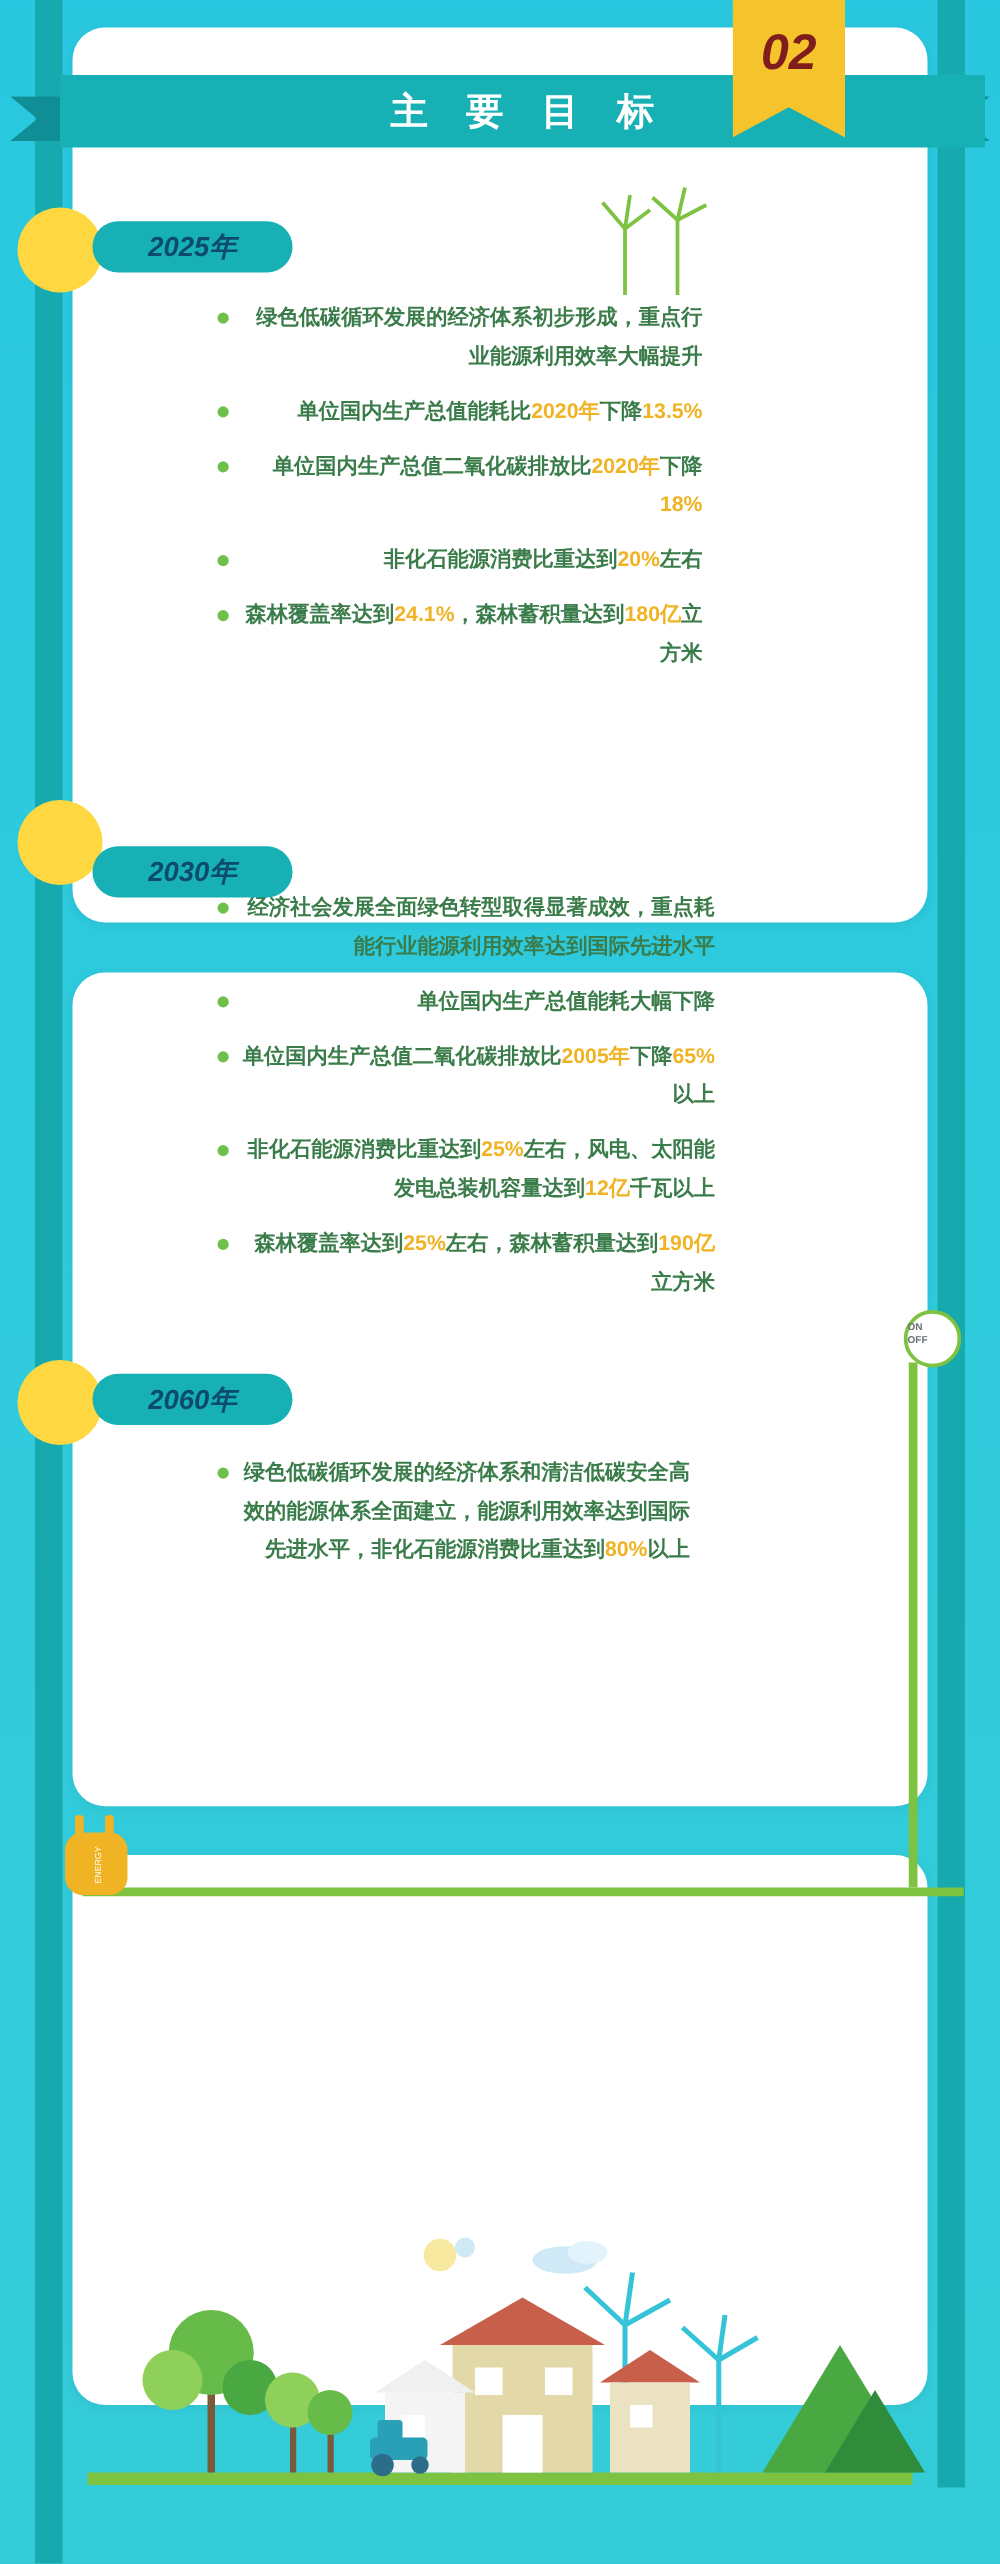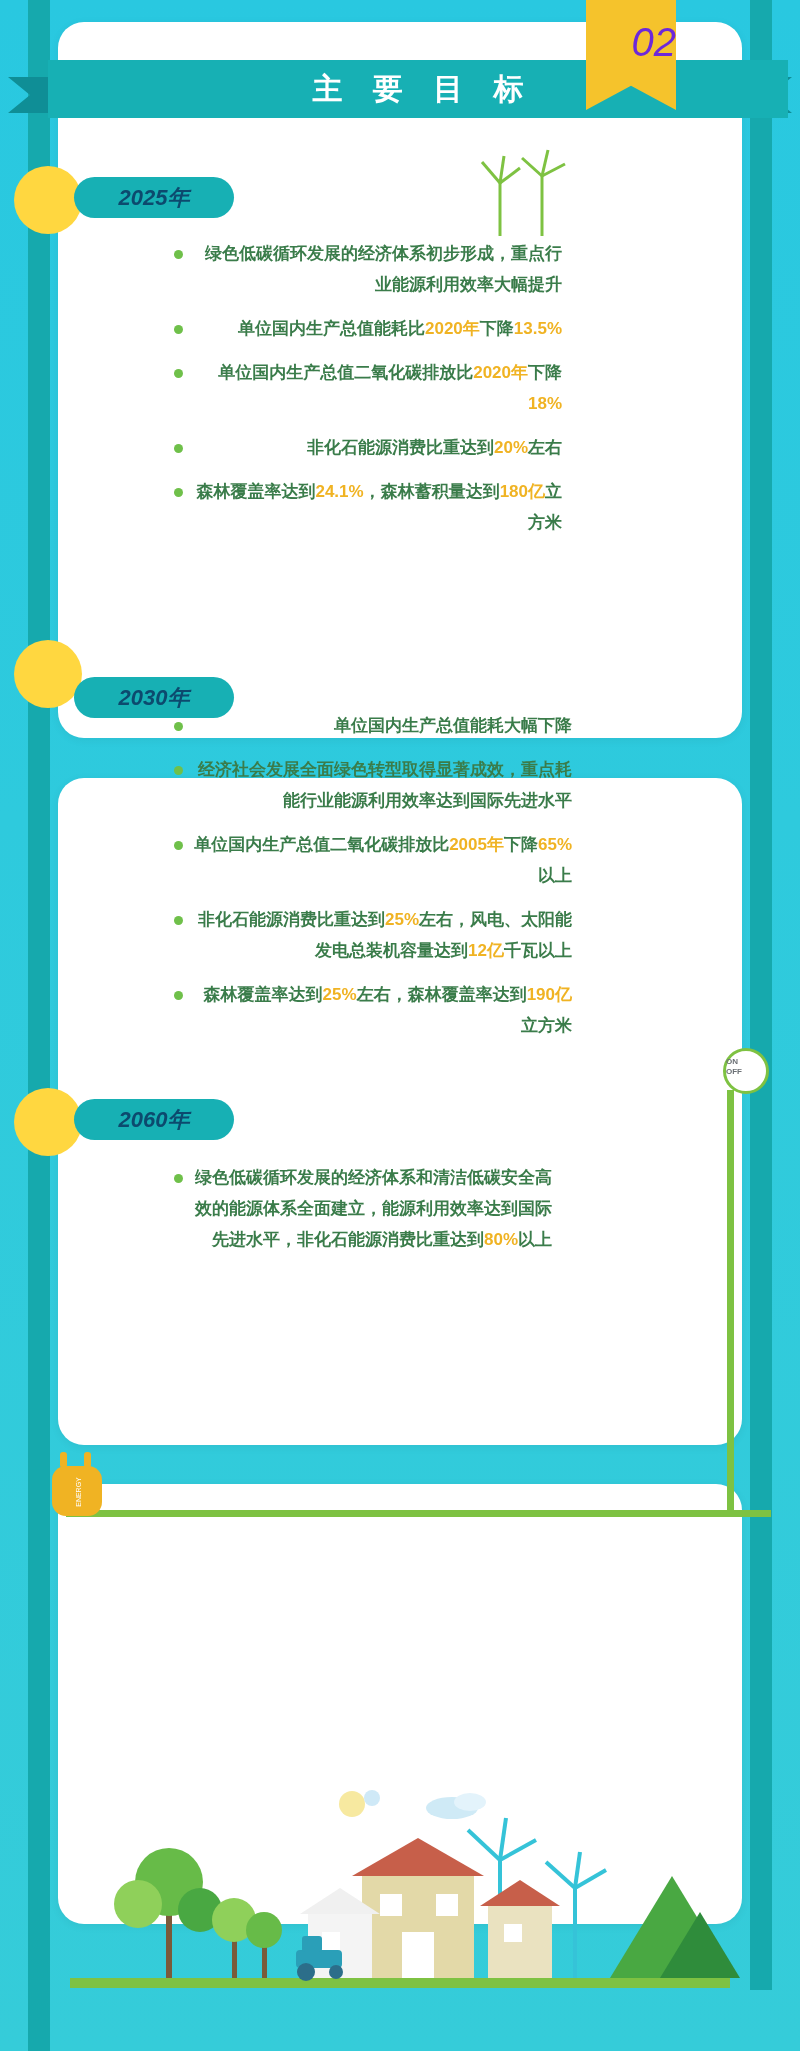--- a/index.html
+++ b/index.html
@@ -48,22 +48,22 @@
     color:#ffffff;font-size:30px;font-weight:bold;letter-spacing:11px;
     text-indent:11px;
   }
   .num-ribbon{
     position:absolute;left:586px;top:0;width:90px;height:110px;
     background:#f5c32c;
     clip-path:polygon(0 0,100% 0,100% 100%,50% 78%,0 100%);
     z-index:3;
   }
   .num-ribbon span{
-    display:block;text-align:right;margin-top:20px;
-    color:#6d28d9;font-size:40px;font-weight:normal;font-style:italic;
+    display:block;text-align:center;margin-top:20px;
+    color:#7f1d1d;font-size:40px;font-weight:bold;font-style:italic;
   }
 
   
   .card{
     position:absolute;left:58px;width:684px;
     background:#ffffff;border-radius:26px;
     box-shadow:0 2px 10px rgba(0,0,0,.06);
   }
   #card-2025{top:22px;height:716px;}
   #card-2030{top:778px;height:667px;}
@@ -168,25 +168,25 @@
     <div class="item"><span>绿色低碳循环发展的经济体系初步形成，重点行业能源利用效率大幅提升</span></div>
     <div class="item"><span>单位国内生产总值能耗比</span><span class="hl">2020年</span><span>下降</span><span class="hl">13.5%</span></div>
     <div class="item"><span>单位国内生产总值二氧化碳排放比</span><span class="hl">2020年</span><span>下降</span><span class="hl">18%</span></div>
     <div class="item"><span>非化石能源消费比重达到</span><span class="hl">20%</span><span>左右</span></div>
     <div class="item"><span>森林覆盖率达到</span><span class="hl">24.1%</span><span>，森林蓄积量达到</span><span class="hl">180亿</span><span>立方米</span></div>
   </div>
 
   <div class="year-dot" id="dot-2030"></div>
   <div class="year-pill" id="pill-2030">2030年</div>
   <div class="list" id="list-2030">
+    <div class="item"><span>经济社会发展全面绿色转型取得显著成效，重点耗能行业能源利用效率达到国际先进水平</span></div>
     <div class="item"><span>单位国内生产总值能耗大幅下降</span></div>
-    <div class="item"><span>经济社会发展全面绿色转型取得显著成效，重点耗能行业能源利用效率达到国际先进水平</span></div>
     <div class="item"><span>单位国内生产总值二氧化碳排放比</span><span class="hl">2005年</span><span>下降</span><span class="hl">65%</span><span>以上</span></div>
     <div class="item"><span>非化石能源消费比重达到</span><span class="hl">25%</span><span>左右，风电、太阳能发电总装机容量达到</span><span class="hl">12亿</span><span>千瓦以上</span></div>
-    <div class="item"><span>森林覆盖率达到</span><span class="hl">25%</span><span>左右，森林覆盖率达到</span><span class="hl">190亿</span><span>立方米</span></div>
+    <div class="item"><span>森林覆盖率达到</span><span class="hl">25%</span><span>左右，森林蓄积量达到</span><span class="hl">190亿</span><span>立方米</span></div>
   </div>
 
   <div class="year-dot" id="dot-2060"></div>
   <div class="year-pill" id="pill-2060">2060年</div>
   <div class="list" id="list-2060">
     <div class="item"><span>绿色低碳循环发展的经济体系和清洁低碳安全高效的能源体系全面建立，能源利用效率达到国际先进水平，非化石能源消费比重达到</span><span class="hl">80%</span><span>以上</span></div>
   </div>
 
   <div class="switch">
     <b>ON</b>

